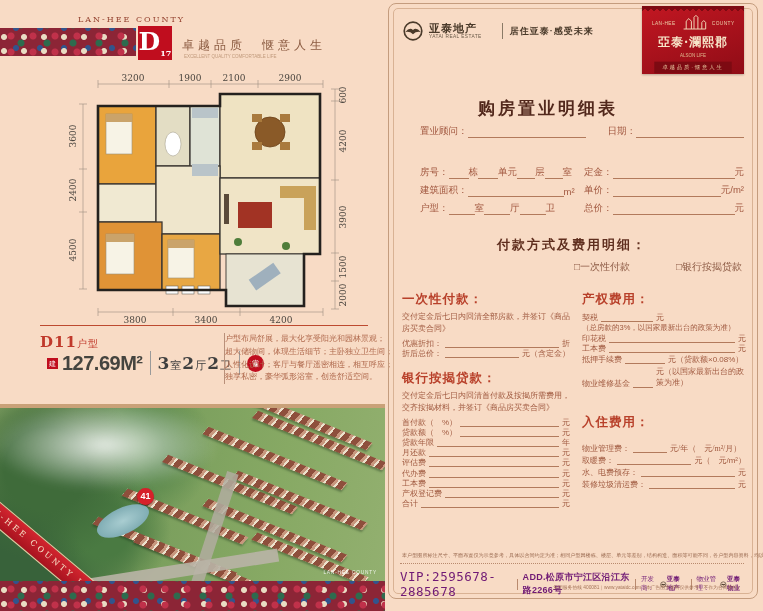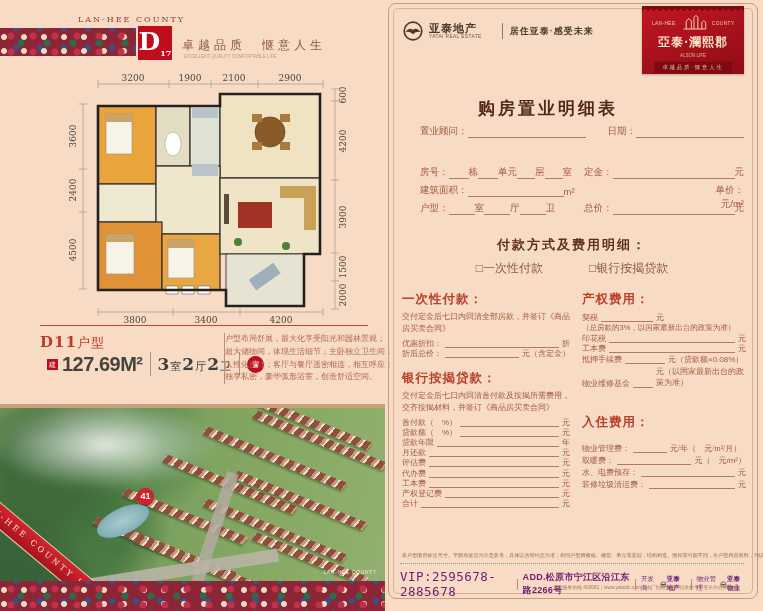--- a/index.html
+++ b/index.html
@@ -24,21 +24,21 @@
   .tagline-en{left:184px;top:54px;font-size:6px;transform:scale(.75);transform-origin:left top;color:#c09a7c;}
 
   
   .plan{left:28px;top:74px;}
 
   
   .spec-rule{left:40px;top:325px;width:328px;border-top:1px solid #bd4a30;}
   .spec{left:40px;top:333px;width:332px;display:flex;}
   .spec-left{width:178px;}
   .model{font-family:"DejaVu Serif",serif;color:#c0392b;font-size:15px;font-weight:bold;letter-spacing:1px;}
-  .model .sfx{font-size:13px;font-weight:normal;color:#c0392b;}
+  .model .sfx{font-size:10px;font-weight:normal;color:#c0392b;}
   .area-row{display:flex;align-items:center;padding-left:7px;}
   .area-tag{width:11px;height:11px;background:#c00d1e;color:#fff;font-size:7px;line-height:11px;
     text-align:center;margin-right:4px;flex:none;}
   .area-num{font-size:20px;font-weight:bold;color:#45443f;letter-spacing:-0.5px;}
   .vdiv{width:1px;height:24px;background:#9a9a9a;margin:0 7px;flex:none;}
   .layout{color:#3f3f3f;display:flex;align-items:baseline;}
   .layout .n{font-size:17px;font-weight:bold;font-family:"DejaVu Serif",serif;}
   .layout .c{font-size:11px;margin:0 1px;}
   .crown{width:17px;height:17px;border-radius:50%;background:#c00d1e;color:#fff;font-size:10px;
     line-height:17px;text-align:center;flex:none;}
@@ -93,21 +93,21 @@
     color:#f7e6c9;margin-top:3px;}
   .banner-sub{font-size:6px;transform:scale(.75);color:#e0b98e;margin-top:1px;}
   .banner-tag{margin:3px 8px 0 8px;background:#7d0a12;font-size:6px;transform:scale(.9);
     letter-spacing:2px;color:#e8c9a0;padding:2px 0;}
 
   .form-title{left:0;top:94px;width:320px;text-align:center;font-size:17px;font-weight:bold;
     color:#52281c;letter-spacing:3px;}
   .inline-row{display:flex;align-items:flex-end;font-size:9.5px;color:#a0563e;}
   .bl{display:inline-block;border-bottom:1px solid #b27a5c;height:9px;}
   .sect-t{left:14px;width:340px;text-align:center;font-size:13px;font-weight:bold;color:#5f2e1e;letter-spacing:2px;}
-  .chk-row{left:14px;width:340px;display:flex;justify-content:center;gap:46px;font-size:12px;color:#8c5a44;}
+  .chk-row{left:14px;width:340px;display:flex;justify-content:flex-end;gap:46px;font-size:10px;color:#8c5a44;}
   .colh{font-size:12.5px;font-weight:bold;color:#b8402a;letter-spacing:1px;}
   .small-desc{font-size:8px;color:#a05a40;line-height:1.45;margin-top:3px;}
   .frow{display:flex;align-items:flex-end;font-size:8px;color:#a05a40;line-height:8px;margin-top:2.2px;}
   .frow .lb{white-space:nowrap;}
   .frow .ln{flex:1;border-bottom:1px solid #b27a5c;margin:0 3px;height:7px;}
   .frow .un{white-space:nowrap;}
   .note{font-size:7.5px;color:#a05a40;margin-top:1px;}
 
   .disclaimer{left:14px;top:549px;width:400px;font-size:6px;color:#9a6a50;
     transform:scale(.85);transform-origin:left top;white-space:nowrap;}
@@ -336,21 +336,21 @@
     <span class="bl" style="width:26px;"></span>
       <span>厅</span>
     <span class="bl" style="width:26px;"></span>
       <span>卫</span>
   </div>
   <div class="abs inline-row" style="left:196px;top:163px;width:160px;">
     <span>定金：</span>
     <span class="bl" style="flex:1;"></span>
       <span>元</span>
   </div>
-  <div class="abs inline-row" style="left:196px;top:181px;width:160px;flex-direction:column;">
+  <div class="abs inline-row" style="left:196px;top:181px;width:160px;">
     <span>单价：</span>
     <span class="bl" style="flex:1;"></span>
       <span>元/m²</span>
   </div>
   <div class="abs inline-row" style="left:196px;top:199px;width:160px;">
     <span>总价：</span>
     <span class="bl" style="flex:1;"></span>
       <span>元</span>
   </div>
 

